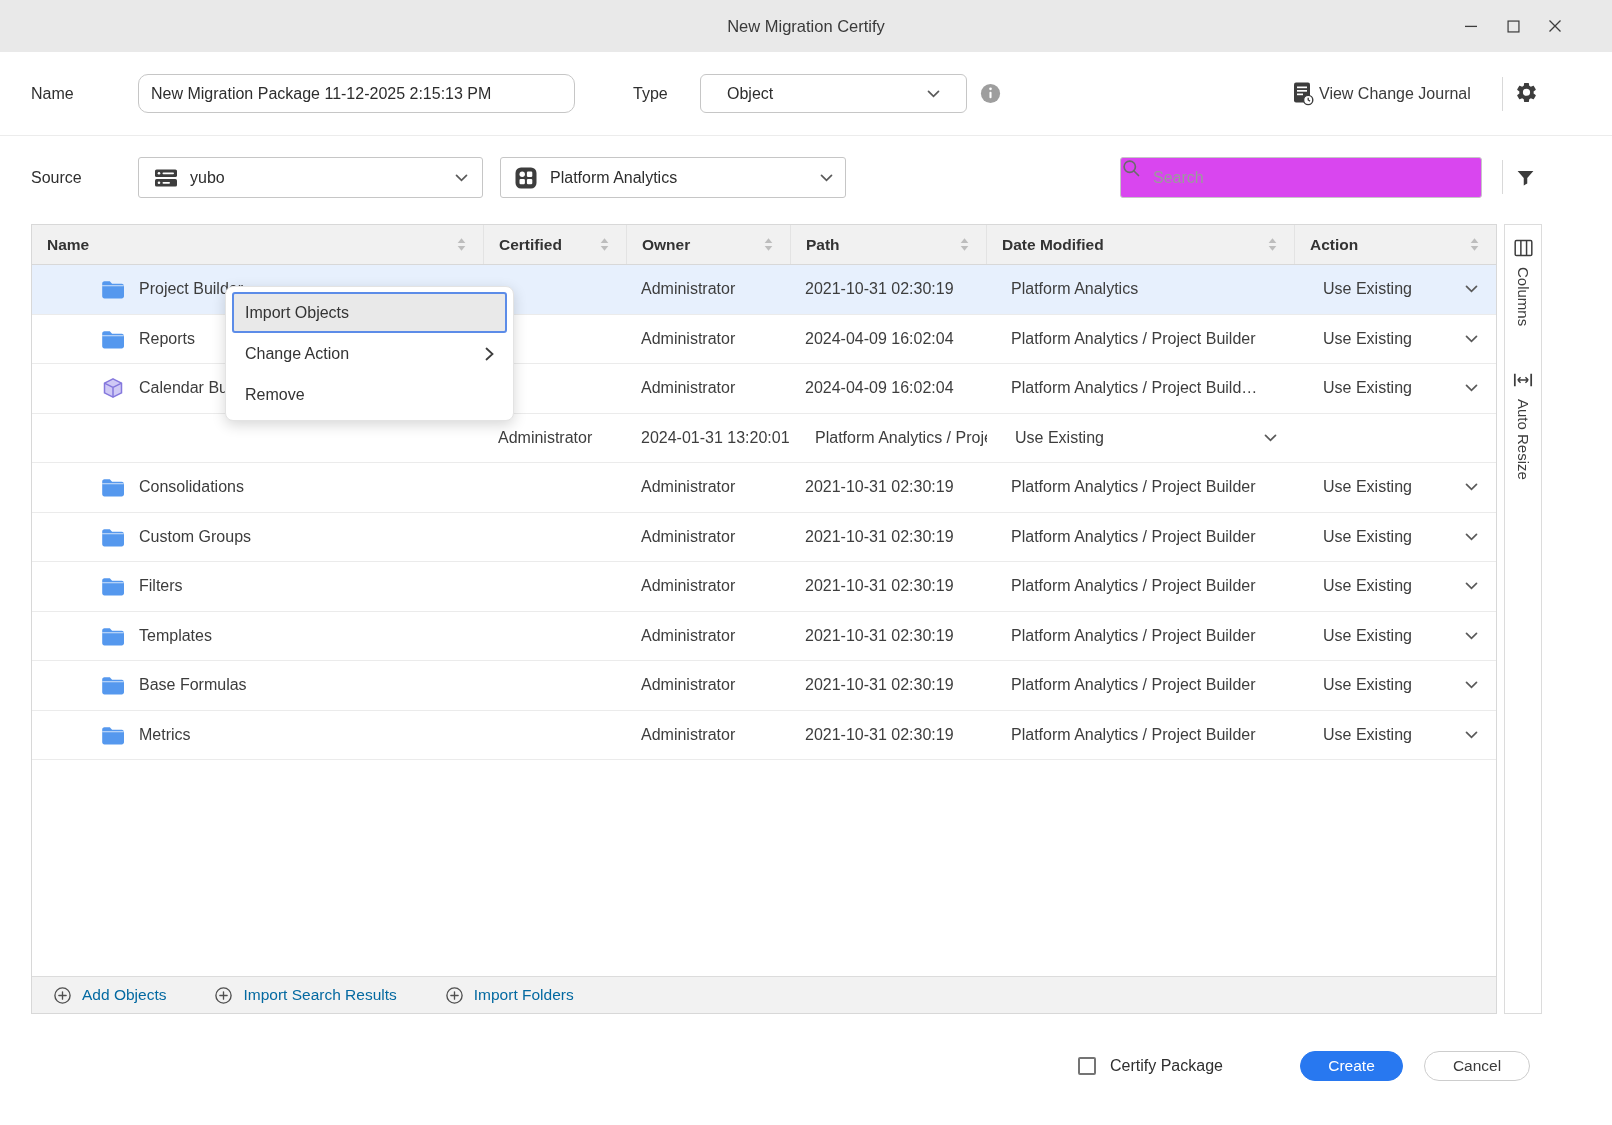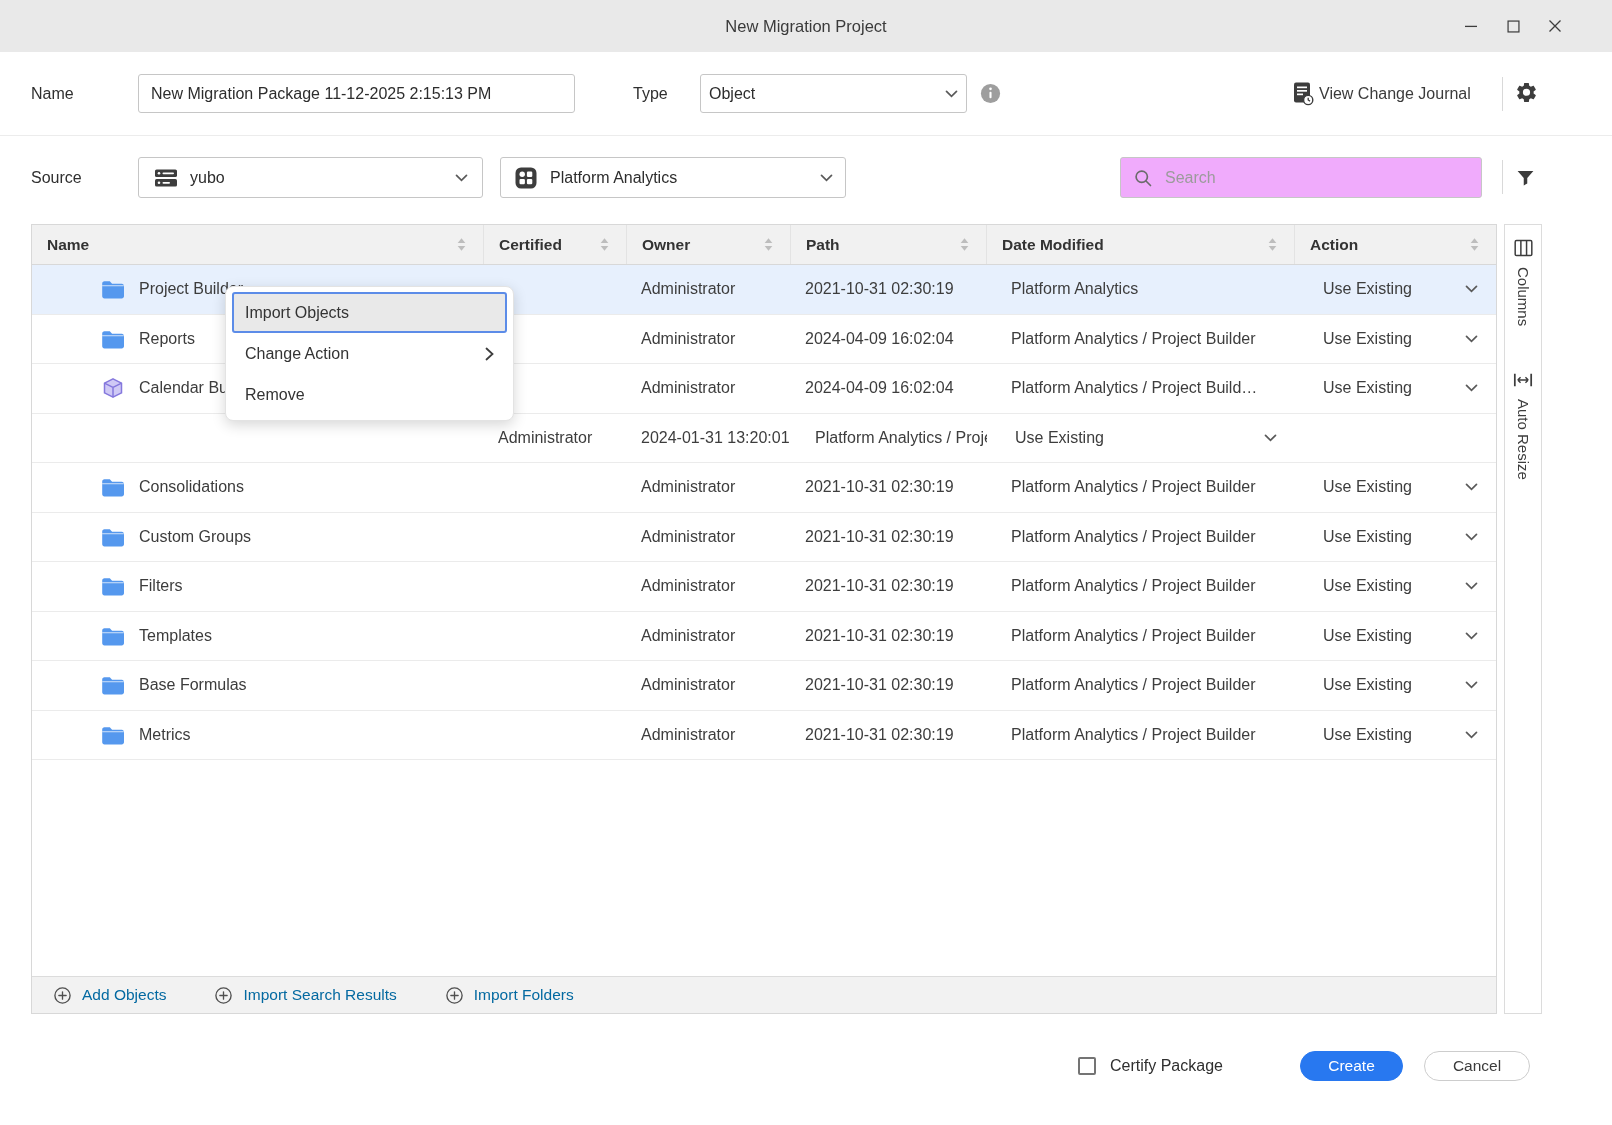--- a/index.html
+++ b/index.html
@@ -9,36 +9,36 @@
     background:#ffffff; font-family:"Liberation Sans", sans-serif; color:#333;
   }
   
   .titlebar { position:absolute; left:0; top:0; width:1612px; height:52px; background:#e9e9e9; }
   .win-title { position:absolute; left:0; right:0; top:0; height:52px; display:flex; align-items:center; justify-content:center; font-size:16.5px; color:#3a3a3a; }
   .win-controls { position:absolute; right:48px; top:0; height:52px; display:flex; align-items:center; gap:24px; }
   .win-btn { width:18px; height:18px; display:flex; align-items:center; justify-content:center; cursor:pointer; }
   
   .lbl { position:absolute; font-size:16px; color:#2f2f2f; }
   .name-label { left:31px; top:85px; }
-  .name-input { position:absolute; left:138px; top:74px; width:437px; height:39px; border:1px solid #c6c6c6; border-radius:3px; padding:10px 12px; font-size:16px; color:#2d2d2d; font-family:inherit; outline:none; background:#fff; }
+  .name-input { position:absolute; left:138px; top:74px; width:437px; height:39px; border:1px solid #c6c6c6; border-radius:10px; padding:10px 12px; font-size:16px; color:#2d2d2d; font-family:inherit; outline:none; background:#fff; }
   .type-label { left:633px; top:85px; }
   .select { position:absolute; display:flex; align-items:center; background:#fff; border:1px solid #c6c6c6; border-radius:3px; cursor:pointer; font-size:16px; color:#2d2d2d; }
-  .type-select { left:700px; top:74px; width:267px; height:39px; padding:0 8px; }
+  .type-select { left:700px; top:74px; width:267px; height:39px; padding:0 26px;border-radius:6px; }
   .select .chev { margin-left:auto; display:flex; }
   .info-btn { position:absolute; left:979px; top:82px; width:23px; height:23px; cursor:pointer; display:flex; }
   .journal-btn { position:absolute; left:1292px; top:80px; height:28px; display:flex; align-items:center; gap:4px; font-size:16px; color:#3b3b3b; cursor:pointer; }
   .vdiv { position:absolute; width:1px; background:#d9d9d9; }
   .vdiv1 { left:1502px; top:77px; height:34px; }
   .gear-btn { position:absolute; left:1515px; top:81px; width:23px; height:23px; cursor:pointer; display:flex; }
   .row1-divider { position:absolute; left:0; top:135px; width:1612px; height:1px; background:#ececec; }
   
   .source-label { left:31px; top:169px; }
   .server-select { left:138px; top:157px; width:345px; height:41px; padding:0 14px; gap:11px; }
   .project-select { left:500px; top:157px; width:346px; height:41px; padding:0 12px; gap:11px; }
-  .search-box { position:absolute; left:1120px; top:157px; width:362px; height:41px; border:1px solid #c6c6c6; border-radius:3px; display:flex; align-items:center; padding:0 12px; gap:10px; background:#f0abfc; }
+  .search-box { position:absolute; left:1120px; top:157px; width:362px; height:41px; border:1px solid #c6c6c6; border-radius:3px; display:flex; padding:0 0; gap:10px; background:#d946ef; }
   .search-box input { border:none; outline:none; flex:1; font-size:16px; font-family:inherit; color:#2d2d2d; background:transparent; }
   .search-box input::placeholder { color:#9b9b9b; }
   .vdiv2 { left:1502px; top:160px; height:34px; }
   .funnel-btn { position:absolute; left:1515px; top:167px; width:22px; height:22px; cursor:pointer; display:flex; }
   
   .table { position:absolute; left:31px; top:224px; width:1466px; height:790px; border:1px solid #d8d8d8; background:#fff; display:flex; flex-direction:column; }
   .tgrid { display:grid; grid-template-columns:452px 143px 164px 196px 308px 1fr; }
   .thead-row { flex:0 0 40px; background:#f1f1f1; border-bottom:1px solid #d8d8d8; }
   .th { display:flex; align-items:center; padding:0 16px 0 15px; font-size:15.5px; font-weight:bold; color:#333; border-right:1px solid #e3e3e3; cursor:pointer; overflow:hidden; white-space:nowrap; }
   .th:last-child { border-right:none; }
@@ -68,21 +68,21 @@
   
   .context-menu { position:absolute; left:225px; top:286px; width:289px; background:#fff; border:1px solid #e3e3e3; border-radius:8px; box-shadow:0 4px 14px rgba(0,0,0,0.16); padding:5px 6px; z-index:10; }
   .menu-item { height:41px; display:flex; align-items:center; padding:0 11px; font-size:16px; color:#333; border:2px solid transparent; border-radius:3px; cursor:pointer; }
   .menu-item.highlighted { background:#e9e9e9; border-color:#5c8ce8; }
   .menu-item .mi-arrow { margin-left:auto; display:flex; }
 </style>
 </head>
 <body>
 
 <div class="titlebar">
-  <div class="win-title">New Migration Project</div>
+  <div class="win-title">New Migration Certify</div>
   <div class="win-controls">
     <span class="win-btn">
         <svg width="16" height="16" viewBox="0 0 16 16">
           <path d="M2 8.4h12" stroke="#3d3d3d" stroke-width="1.3"></path>
         </svg>
       </span>
     <span class="win-btn">
         <svg width="15" height="15" viewBox="0 0 16 16">
           <rect x="2.2" y="2.2" width="11.6" height="11.6" fill="none" stroke="#3d3d3d" stroke-width="1.3"></rect>
         </svg>

